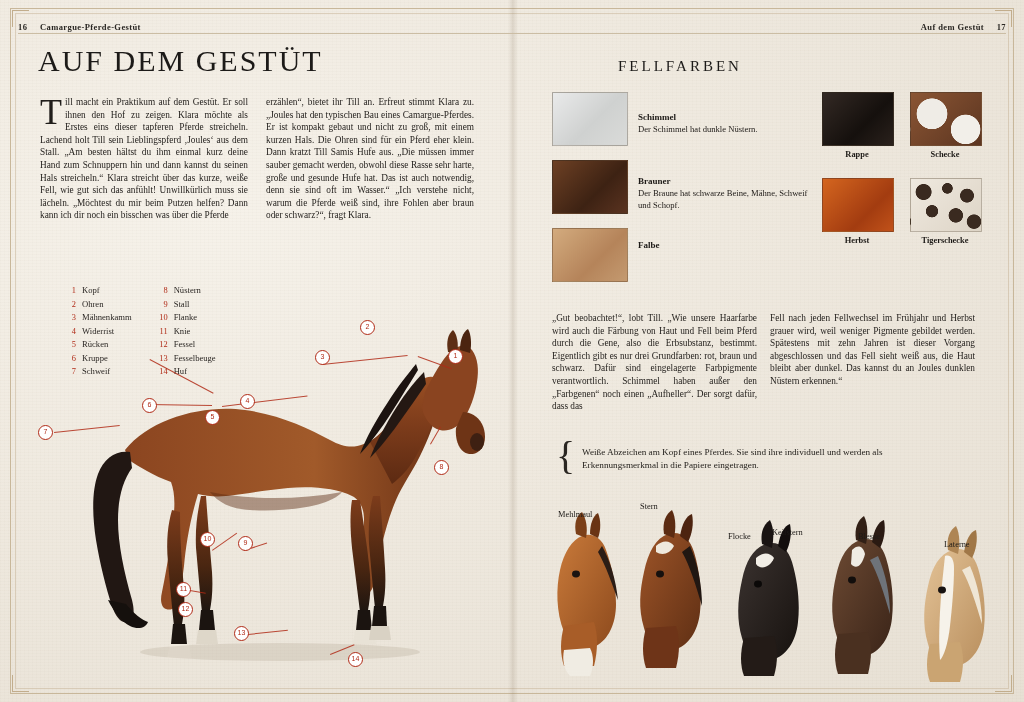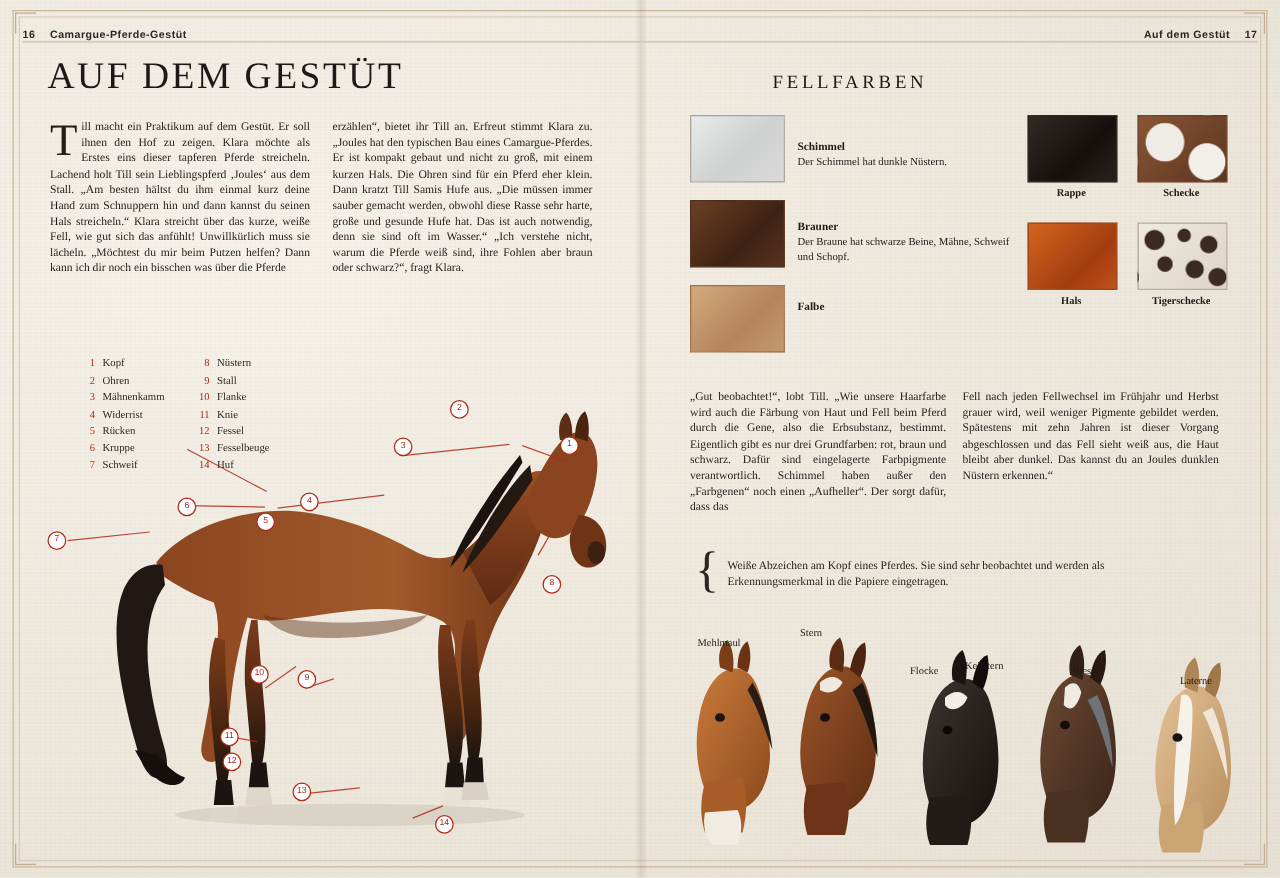--- a/index.html
+++ b/index.html
@@ -62,21 +62,21 @@
   .corner.bl { left: 12px; bottom: 10px; border-right: 0; border-top: 0; }
   .corner.br { right: 12px; bottom: 10px; border-left: 0; border-top: 0; }
 
   
   .runhead {
     position: absolute;
     top: 22px;
     font-size: 8.5px;
     letter-spacing: .4px;
     color: #2a2723;
-    font-family: Liberation Sans, sans-serif;
+    font-family: Liberation Serif, serif;
   }
   .runhead.left-num { left: 18px; font-weight: bold; }
   .runhead.left-text { left: 40px; font-weight: bold; }
   .runhead.right-text { right: 40px; font-weight: bold; }
   .runhead.right-num { right: 18px; font-weight: bold; }
   .rule-top {
     position: absolute;
     top: 33px; left: 18px; right: 18px;
     height: 1px;
     background: #cbbda4;
@@ -429,37 +429,37 @@
   <div class="swatch" style="left:822px; top:92px; width:70px; height:52px; background:linear-gradient(135deg,#332924,#15100d 60%,#2a211c);"></div>
   <div class="sw-cap" style="left:822px; top:150px; width:70px;">Rappe</div>
 
   <div class="swatch" style="left:910px; top:92px; width:70px; height:52px; background:
          radial-gradient(circle at 30% 40%, #efece6 0 26%, rgba(0,0,0,0) 27%),
          radial-gradient(circle at 78% 70%, #f2efe9 0 22%, rgba(0,0,0,0) 23%),
          linear-gradient(135deg,#8a5534,#5c3520);"></div>
   <div class="sw-cap" style="left:910px; top:150px; width:70px;">Schecke</div>
 
   <div class="swatch" style="left:822px; top:178px; width:70px; height:52px; background:linear-gradient(135deg,#d4651f,#a33c10 65%,#c1521a);"></div>
-  <div class="sw-cap" style="left:822px; top:236px; width:70px;">Hals</div>
+  <div class="sw-cap" style="left:822px; top:236px; width:70px;">Herbst</div>
 
   <div class="swatch" style="left:910px; top:178px; width:70px; height:52px; background:
          radial-gradient(circle at 18% 25%, #3a2a20 0 11%, rgba(0,0,0,0) 12%),
          radial-gradient(circle at 52% 18%, #3a2a20 0 9%, rgba(0,0,0,0) 10%),
          radial-gradient(circle at 80% 32%, #3a2a20 0 10%, rgba(0,0,0,0) 11%),
          radial-gradient(circle at 30% 62%, #3a2a20 0 10%, rgba(0,0,0,0) 11%),
          radial-gradient(circle at 64% 70%, #3a2a20 0 12%, rgba(0,0,0,0) 13%),
          radial-gradient(circle at 90% 82%, #3a2a20 0 9%, rgba(0,0,0,0) 10%),
          linear-gradient(135deg,#efe9df,#ddd4c6);"></div>
   <div class="sw-cap" style="left:906px; top:236px; width:78px;">Tigerschecke</div>
 
   <div class="col r1">„Gut beobachtet!“, lobt Till. „Wie unsere Haarfarbe wird auch die Färbung von Haut und Fell beim Pferd durch die Gene, also die Erbsubstanz, bestimmt. Eigentlich gibt es nur drei Grundfarben: rot, braun und schwarz. Dafür sind eingelagerte Farbpigmente verantwortlich. Schimmel haben außer den „Farbgenen“ noch einen „Aufheller“. Der sorgt dafür, dass das</div>
   <div class="col r2">Fell nach jeden Fellwechsel im Frühjahr und Herbst grauer wird, weil weniger Pigmente gebildet werden. Spätestens mit zehn Jahren ist dieser Vorgang abgeschlossen und das Fell sieht weiß aus, die Haut bleibt aber dunkel. Das kannst du an Joules dunklen Nüstern erkennen.“</div>
 
   <div class="brace no-sel">{</div>
-  <div class="brace-text">Weiße Abzeichen am Kopf eines Pferdes. Sie sind sehr beobachtet und werden als Erkennungsmerkmal in die Papiere eingetragen.</div>
+  <div class="brace-text">Weiße Abzeichen am Kopf eines Pferdes. Sie sind ihre individuell und werden als Erkennungsmerkmal in die Papiere eingetragen.</div>
 
   <div class="heads-wrap">
     <svg width="490" height="190" viewBox="0 0 490 190">
       <defs>
         <linearGradient id="h1" x1="0" y1="0" x2="1" y2="1">
             <stop offset="0%" stop-color="#c97a3a"></stop>
             <stop offset="100%" stop-color="#8d4a1d"></stop>
           </linearGradient>
         <linearGradient id="h2" x1="0" y1="0" x2="1" y2="1">
             <stop offset="0%" stop-color="#9d5428"></stop>

